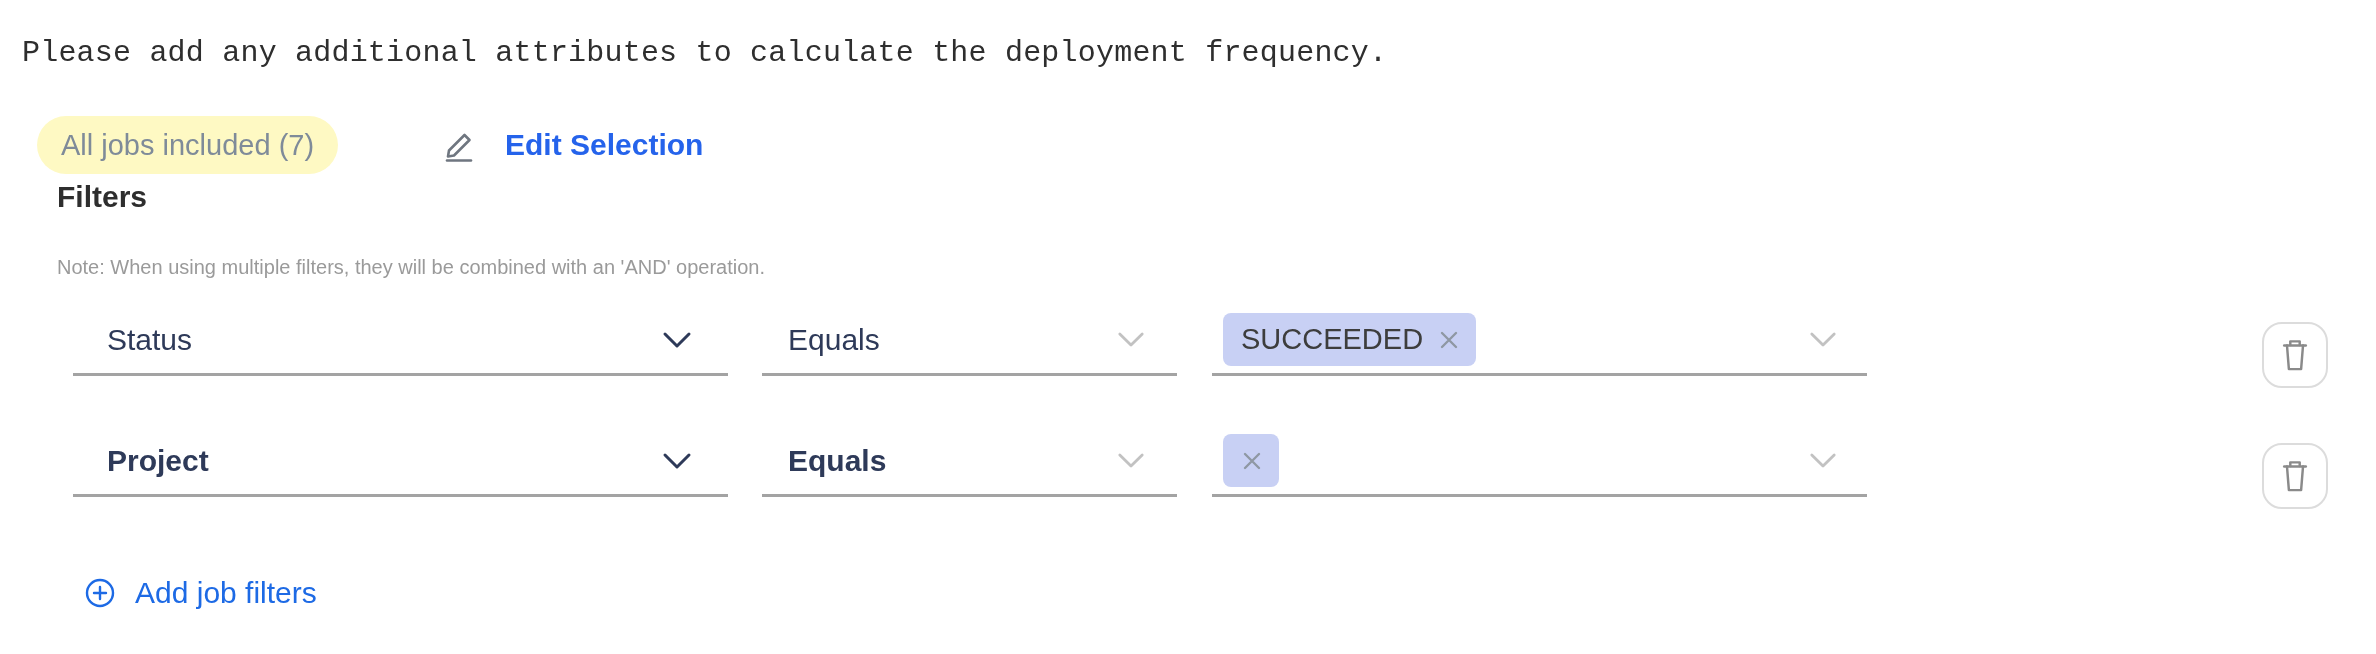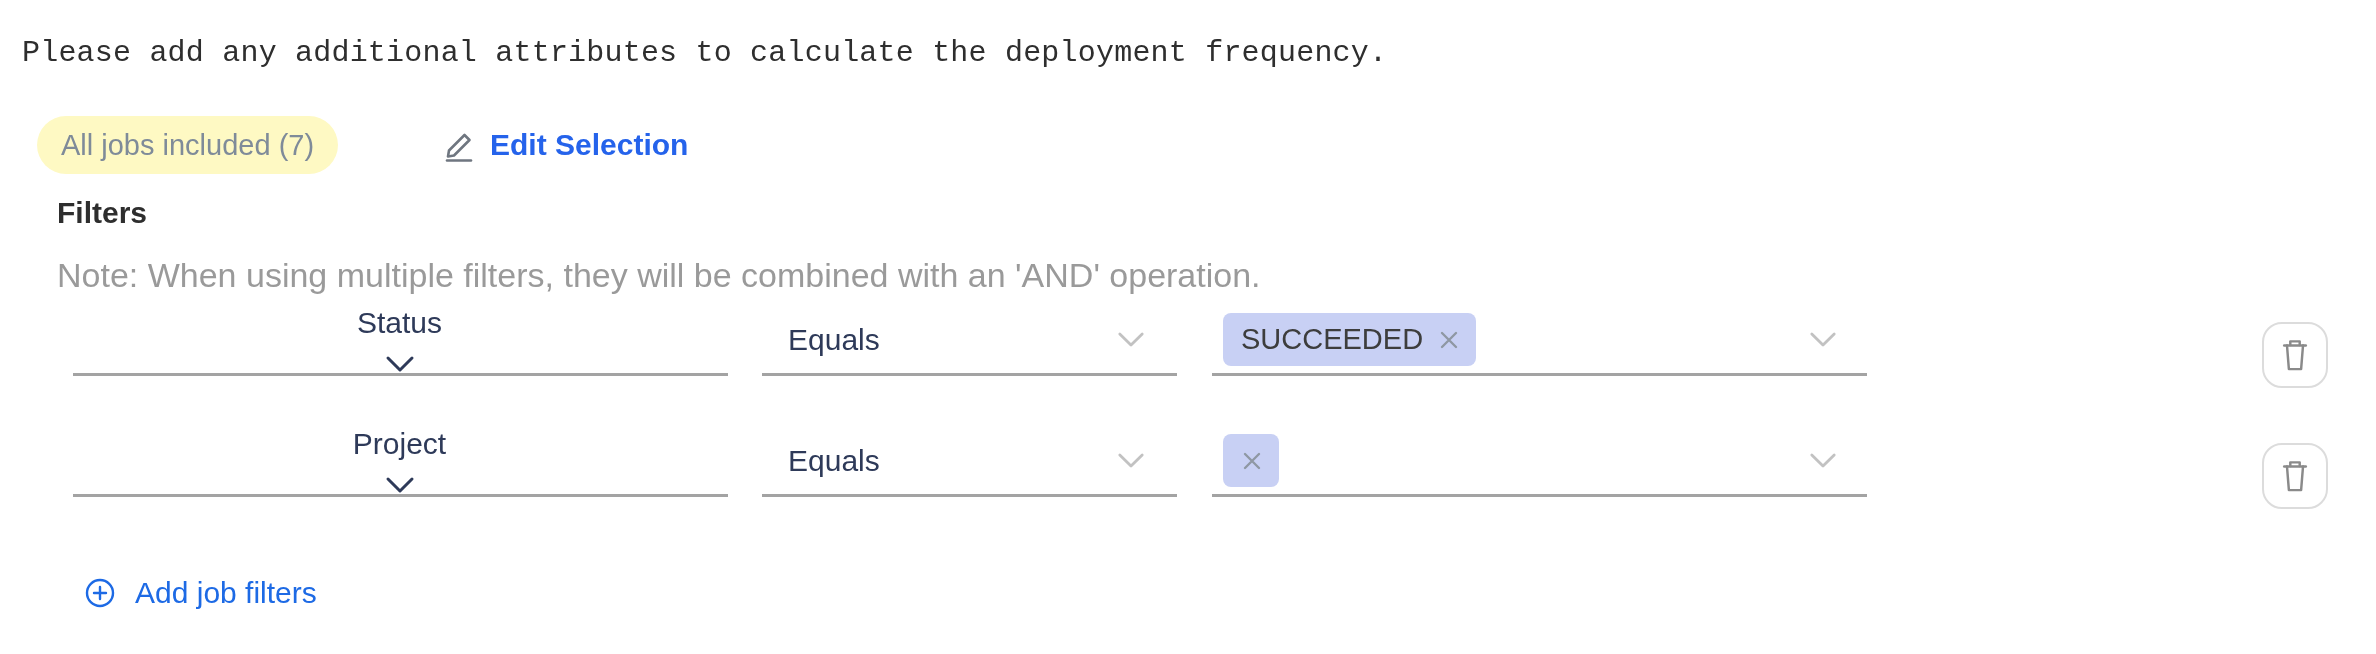--- a/index.html
+++ b/index.html
@@ -22,49 +22,49 @@
     height: 58px; line-height: 58px;
     padding: 0 24px;
     border-radius: 29px;
     background: #fef9c3;
     color: #7f8b99;
     font-size: 29px; font-weight: 500;
   }
 
   .edit-selection {
     position: absolute; left: 443px; top: 116px; height: 58px;
-    display: flex; align-items: center; gap: 13px;
+    display: flex; align-items: center; gap: 28px;
     color: #2563eb; font-size: 30px; font-weight: 600;
     cursor: pointer;
   }
 
   .filters-heading {
-    position: absolute; left: 57px; top: 196px;
+    position: absolute; left: 57px; top: 180px;
     font-size: 30px; font-weight: 700; color: #2e2e2e;
   }
 
   .filters-note {
     position: absolute; left: 57px; top: 256px;
-    font-size: 34px; color: #9a9a9a;
+    font-size: 20px; color: #9a9a9a;
   }
 
   .filter-row {
     position: absolute; left: 73px; width: 1794px; height: 70px;
     display: flex;
   }
   .filter-row.row-0 { top: 306px; }
-  .filter-row.row-1 { top: 427px; }
+  .filter-row.row-1 { top: 427px; font-weight: bold; }
 
   .fcol {
     border-bottom: 3px solid #a3a3a3;
     display: flex; align-items: center; justify-content: space-between;
     height: 100%;
     cursor: pointer;
   }
-  .col-attr { width: 655px; padding: 0 36px 0 34px; flex-direction: column; }
+  .col-attr { width: 655px; padding: 0 36px 0 34px; }
   .col-op   { width: 415px; padding: 0 32px 0 26px; margin-left: 34px; }
   .col-val  { width: 655px; padding: 0 30px 0 11px; margin-left: 35px; }
 
   .select-text { font-size: 30px; color: #2e3a59; }
 
   .chevron-dark  { stroke: #2e3a59; }
   .chevron-light { stroke: #c2c2c2; }
 
   .value-tag {
     background: #c8d0f4;

